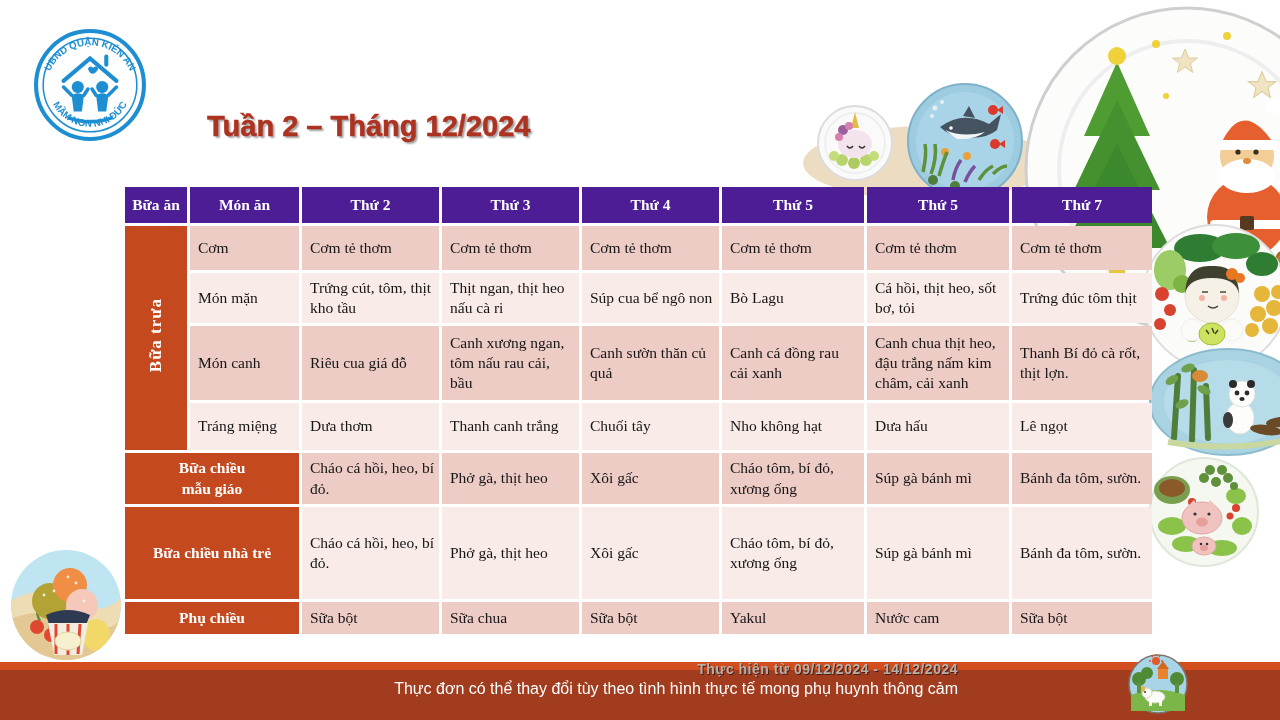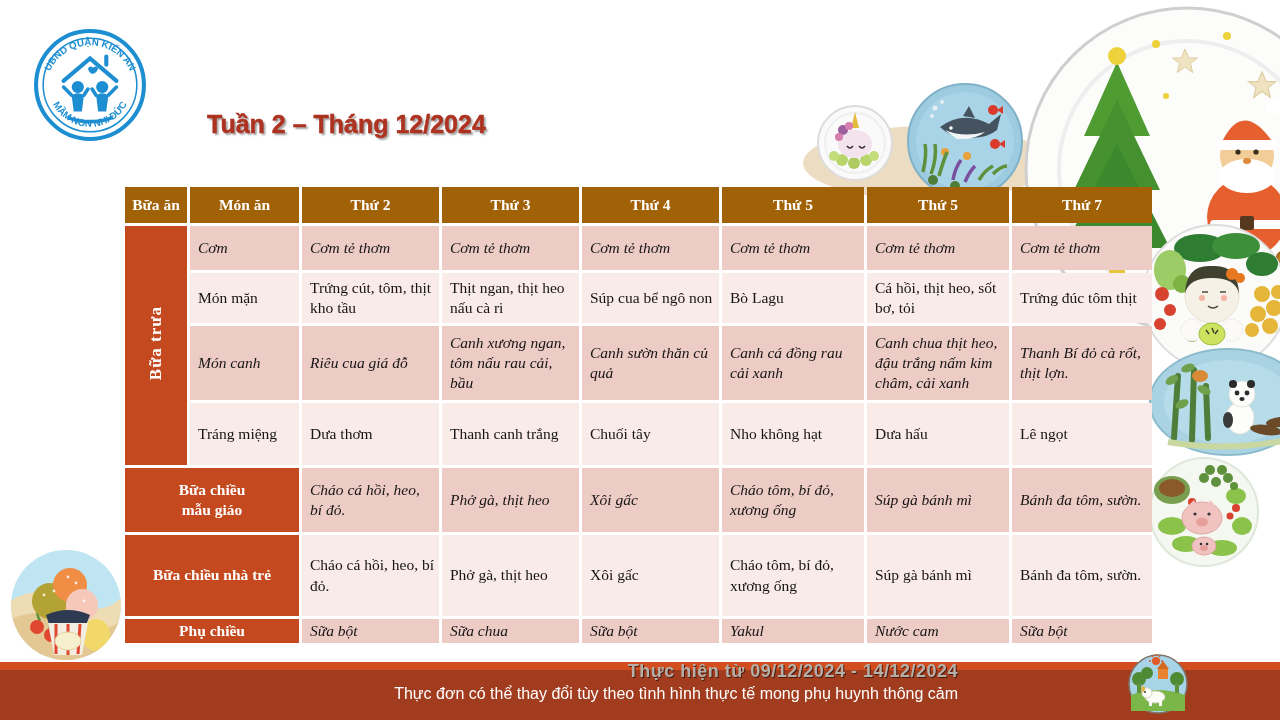--- a/index.html
+++ b/index.html
@@ -3,48 +3,48 @@
 <meta charset="utf-8">
 <style>
   html,body{margin:0;padding:0;background:#888;}
   #stage{position:relative;width:1280px;height:720px;background:#ffffff;overflow:hidden;
          font-family:"Liberation Sans",sans-serif;}
 
   
   .title{position:absolute;left:183px;top:48px;font-size:46px;font-weight:bold;
          color:#ad3220;letter-spacing:1px;-webkit-text-stroke:1.2px #ad3220;
          text-shadow:3px 3px 2px #9f9f9f;}
-  .subtitle{position:absolute;left:207px;top:110px;font-size:25px;font-weight:bold;
+  .subtitle{position:absolute;left:207px;top:110px;font-size:29px;font-weight:bold;
          color:#ad3220;-webkit-text-stroke:.5px #ad3220;text-shadow:2px 2px 2px #9f9f9f;}
 
   
   .art{position:absolute;}
   .beige-blob{position:absolute;left:803px;top:126px;width:248px;height:74px;
          background:#ecdcc2;border-radius:50%;}
 
   
   table.menu{position:absolute;left:122px;top:184px;border-collapse:separate;
          border-spacing:3px;table-layout:fixed;z-index:5;}
   table.menu td,table.menu th{font-family:"Liberation Serif",serif;font-size:15.5px;
          line-height:1.3;vertical-align:middle;overflow:hidden;}
-  th.hdr{background:#a16207;color:#fff;font-weight:bold;font-size:16px;text-align:center;
+  th.hdr{background:#4c1d95;color:#fff;font-weight:bold;font-size:16px;text-align:center;
          height:34px;}
   td.cell{padding:2px 5px 2px 8px;color:#151515;}
-  tr.dark td.cell{background:#eeccc6;font-style:italic;}
+  tr.dark td.cell{background:#eeccc6;}
   tr.light td.cell{background:#f9ebe7;}
   td.sidecell{background:#c5491f;color:#fff;font-weight:bold;text-align:center;}
   td.lunch-side{width:60px;}
   .vert{writing-mode:vertical-rl;transform:rotate(180deg);font-size:17px;letter-spacing:1px;}
   td.merged-label{font-size:17px;white-space:pre-line;line-height:1.35;}
 
   
   .footer-strip{position:absolute;left:0;top:662px;width:1280px;height:8px;background:#d34e1e;z-index:6;}
   .footer-band{position:absolute;left:0;top:670px;width:1280px;height:50px;background:#a23c1f;z-index:6;}
   .footer-text{position:absolute;right:322px;top:661px;text-align:right;z-index:8;}
-  .footer-line1{font-size:18px;font-weight:bold;color:#b5afa8;text-shadow:1px 1px 0 #4a1c10;
+  .footer-line1{font-size:14px;font-weight:bold;color:#b5afa8;text-shadow:1px 1px 0 #4a1c10;
          letter-spacing:.5px;}
   .footer-line2{font-size:16px;color:#ffffff;margin-top:3px;}
 
   svg{display:block;}
 </style>
 </head>
 <body>
 
 <div id="stage">
 
@@ -372,49 +372,49 @@
     </tr>
     <tr class="dark" style="height:74px">
       <td class="cell">Món canh</td>
       <td class="cell">Riêu cua giá đỗ</td>
       <td class="cell">Canh xương ngan, tôm nấu rau cải, bầu</td>
       <td class="cell">Canh sườn thăn củ quả</td>
       <td class="cell">Canh cá đồng rau cải xanh</td>
       <td class="cell">Canh chua thịt heo, đậu trắng nấm kim châm, cải xanh</td>
       <td class="cell">Thanh Bí đỏ cà rốt, thịt lợn.</td>
     </tr>
-    <tr class="light" style="height:62px">
+    <tr class="light" style="height:47px">
       <td class="cell">Tráng miệng</td>
       <td class="cell">Dưa thơm</td>
       <td class="cell">Thanh canh trắng</td>
       <td class="cell">Chuối tây</td>
       <td class="cell">Nho không hạt</td>
       <td class="cell">Dưa hấu</td>
       <td class="cell">Lê ngọt</td>
     </tr>
-    <tr class="dark" style="height:64px">
+    <tr class="dark" style="height:51px">
       <td class="sidecell merged-label" colspan="2">Bữa chiều
 mẫu giáo</td>
       <td class="cell">Cháo cá hồi, heo, bí đỏ.</td>
       <td class="cell">Phở gà, thịt heo</td>
       <td class="cell">Xôi gấc</td>
       <td class="cell">Cháo tôm, bí đỏ, xương ống</td>
       <td class="cell">Súp gà bánh mì</td>
       <td class="cell">Bánh đa tôm, sườn.</td>
     </tr>
-    <tr class="light" style="height:81px">
+    <tr class="light" style="height:92px">
       <td class="sidecell merged-label" colspan="2">Bữa chiều nhà trẻ</td>
       <td class="cell">Cháo cá hồi, heo, bí đỏ.</td>
       <td class="cell">Phở gà, thịt heo</td>
       <td class="cell">Xôi gấc</td>
       <td class="cell">Cháo tôm, bí đỏ, xương ống</td>
       <td class="cell">Súp gà bánh mì</td>
       <td class="cell">Bánh đa tôm, sườn.</td>
     </tr>
-    <tr class="dark" style="height:24px">
+    <tr class="dark" style="height:32px">
       <td class="sidecell merged-label" colspan="2">Phụ chiều</td>
       <td class="cell">Sữa bột</td>
       <td class="cell">Sữa chua</td>
       <td class="cell">Sữa bột</td>
       <td class="cell">Yakul</td>
       <td class="cell">Nước cam</td>
       <td class="cell">Sữa bột</td>
     </tr>
   </tbody>
     </table>

